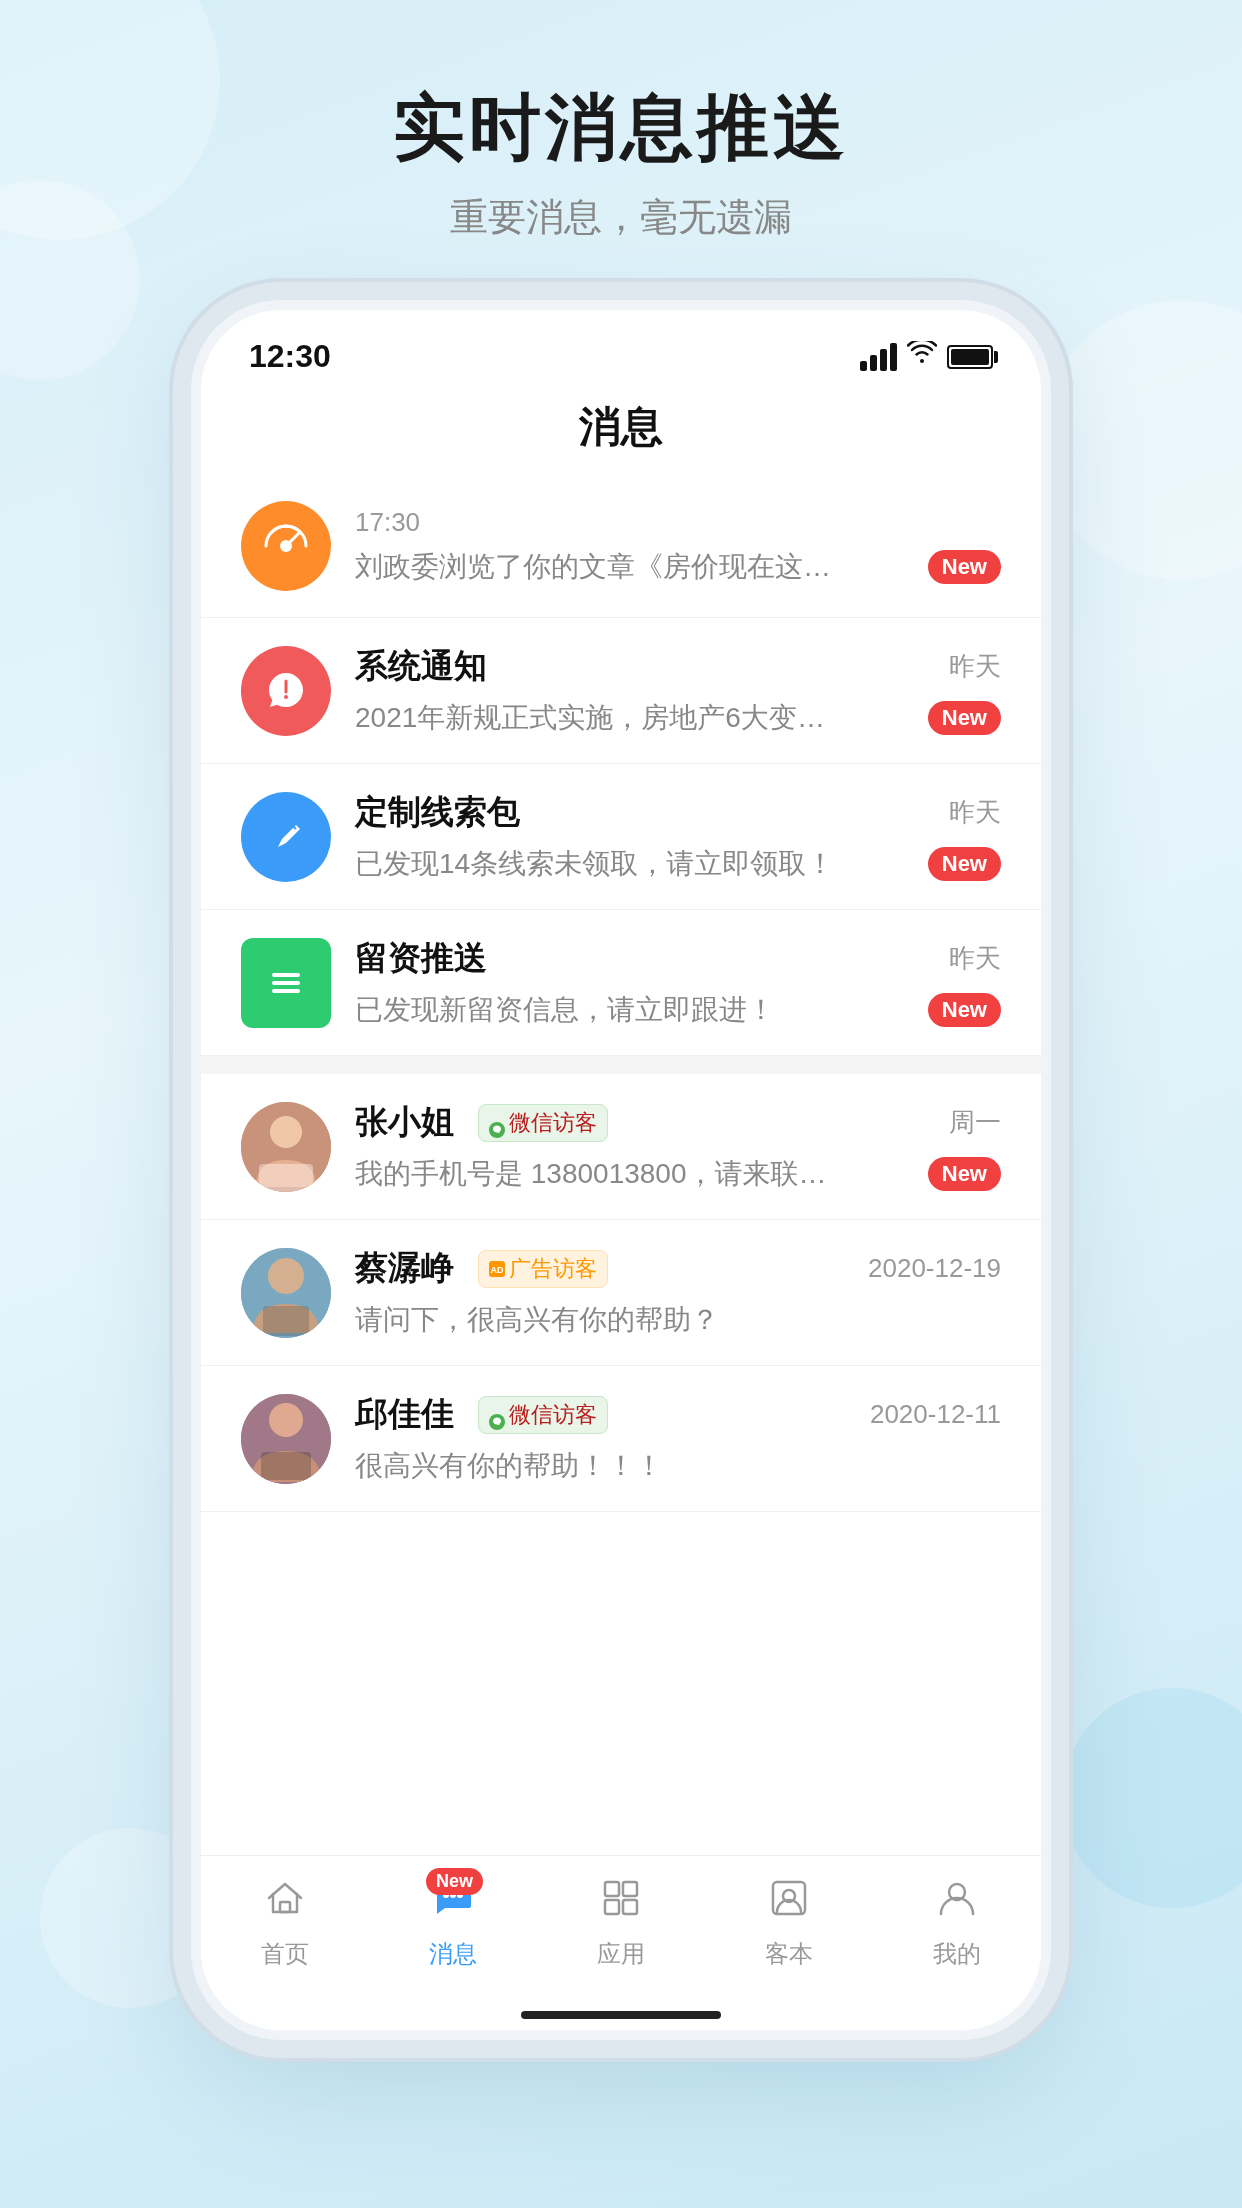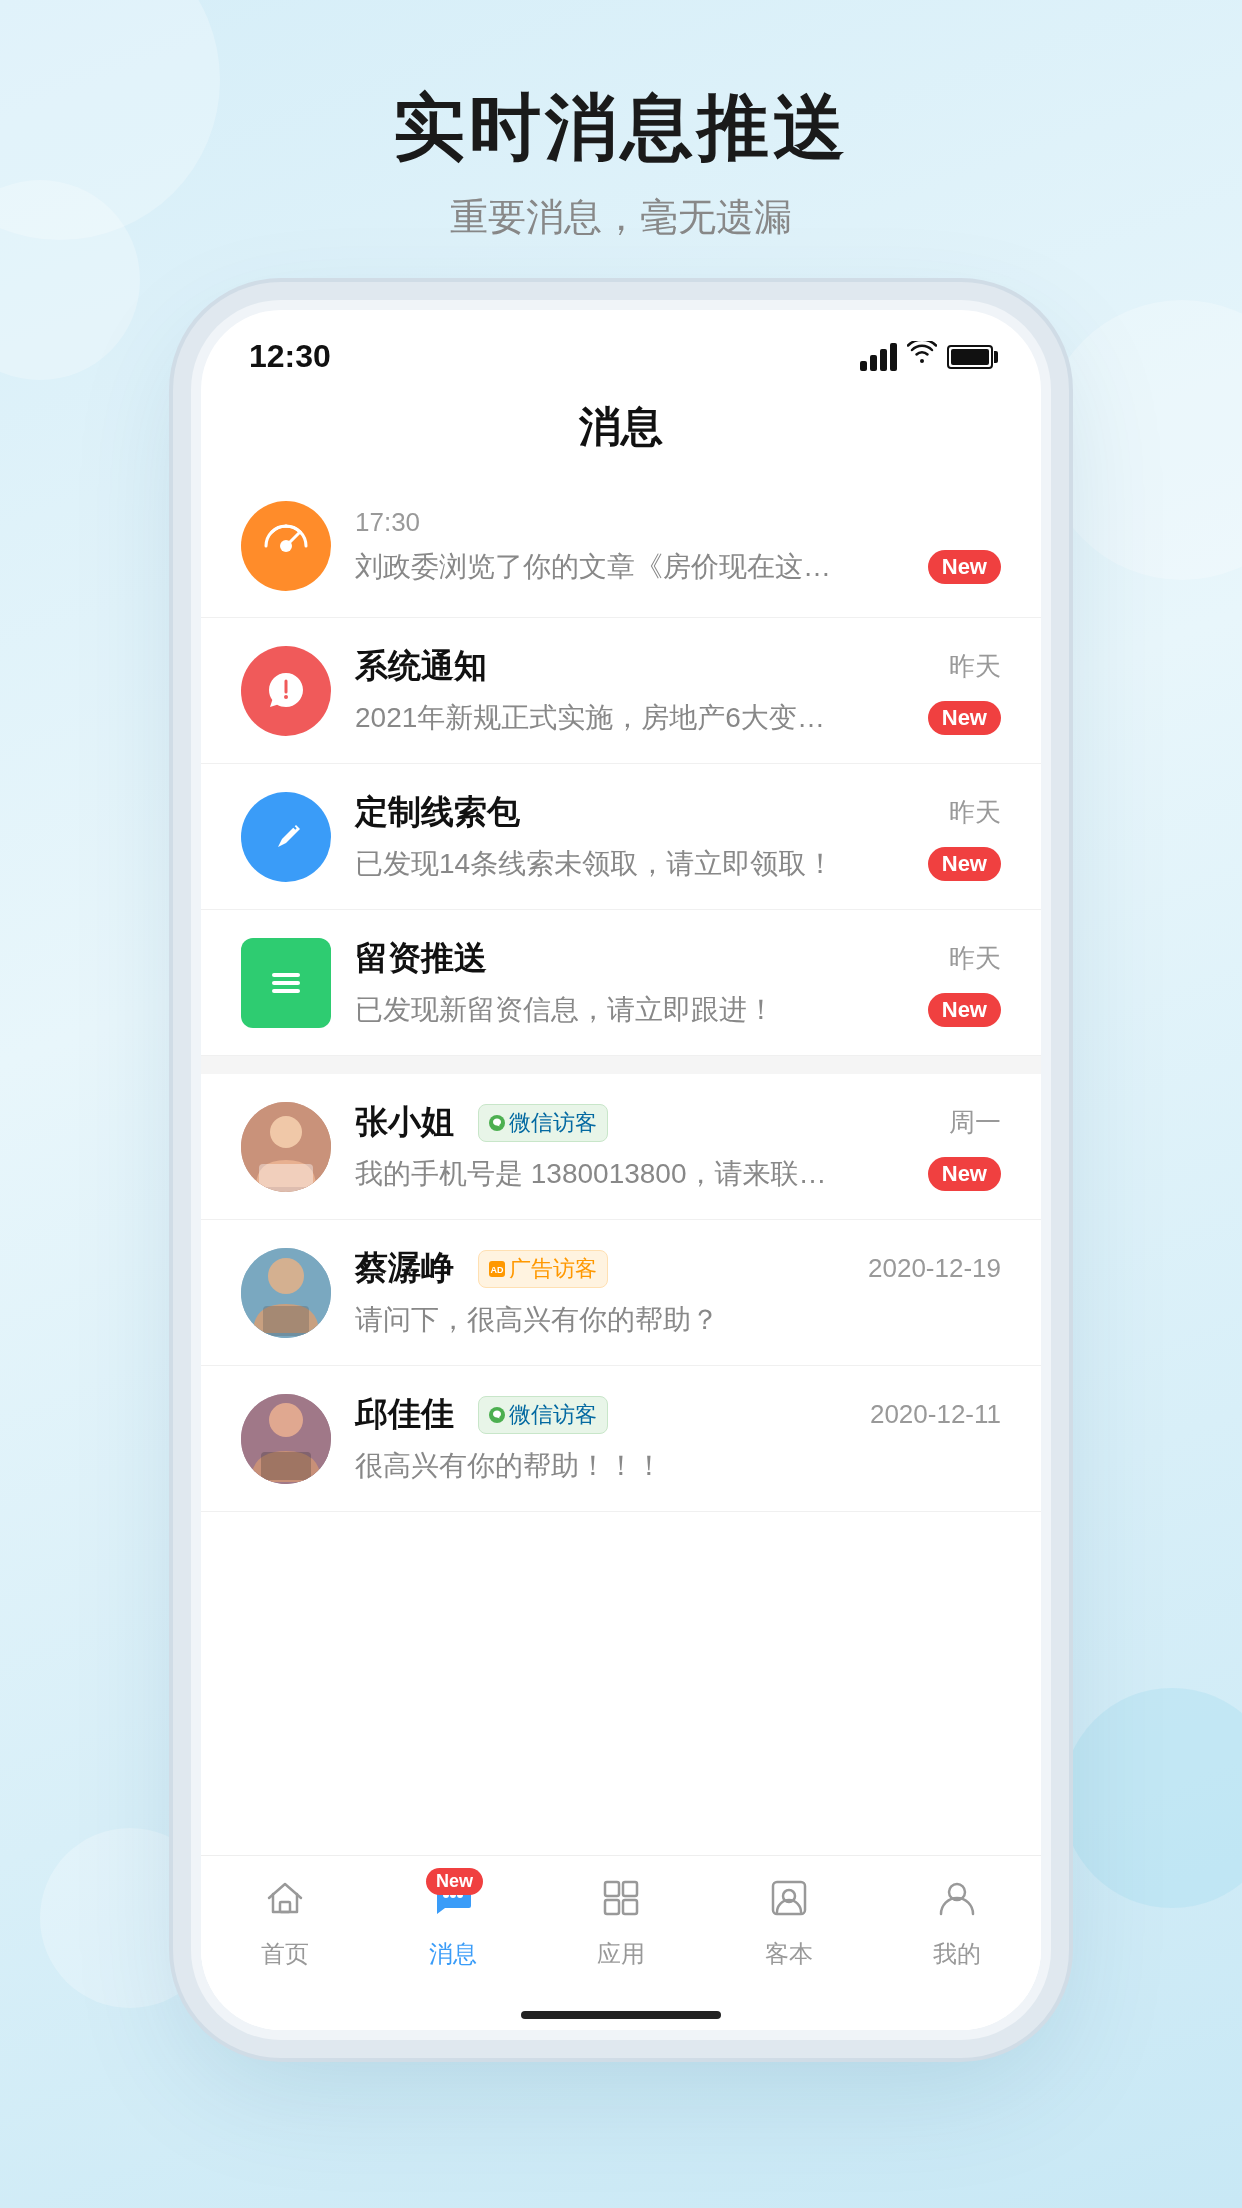--- a/index.html
+++ b/index.html
@@ -263,22 +263,23 @@
       display: inline-flex;
       align-items: center;
       gap: 4px;
       font-size: 22px;
       padding: 3px 10px;
       border-radius: 8px;
       font-weight: 500;
     }
     .tag-wechat {
       background: #e8f5e8;
-      color: #0369a1;
+      color: #b91c1c;
       border: 1px solid #c8e6c9;
+      align-items: flex-end;
     }
     .tag-ad {
       background: #fff3e0;
       color: #ff9800;
       border: 1px solid #ffe0b2;
     }
 
     
     .bottom-nav {
       display: flex;

